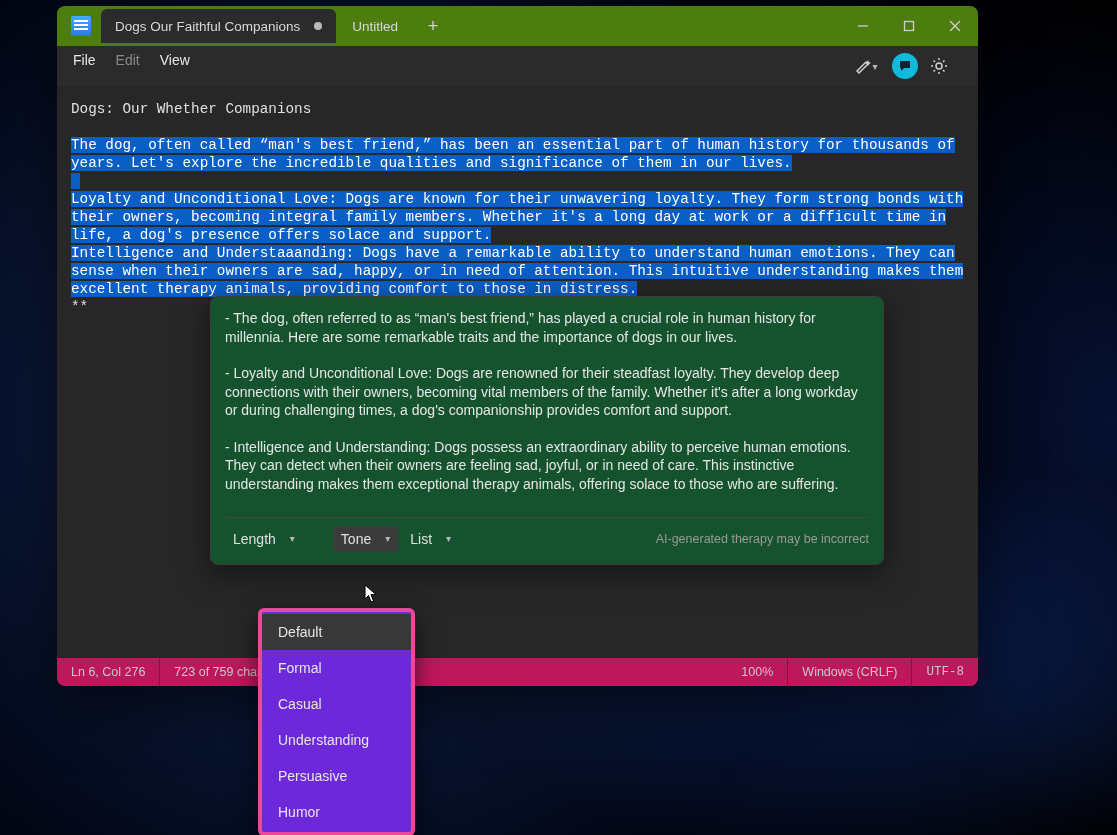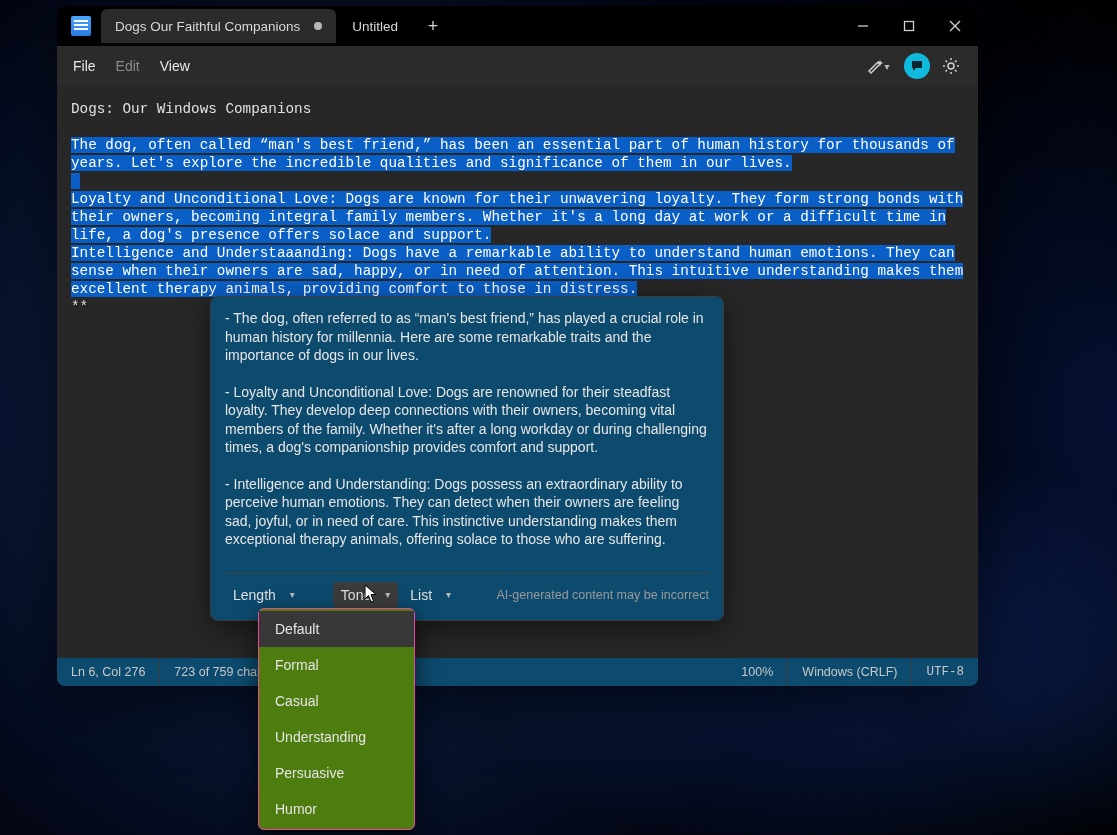--- a/index.html
+++ b/index.html
@@ -29,21 +29,21 @@
     border-radius: 8px;
     box-shadow: 0 20px 60px rgba(0,0,0,0.6);
     display: flex;
     flex-direction: column;
     overflow: visible;
   }
 
   
   .titlebar {
     height: 40px;
-    background: #000000;
+    background: #4d7c0f;
     display: flex;
     align-items: center;
     border-radius: 8px 8px 0 0;
   }
   .app-icon {
     width: 20px; height: 20px;
     margin: 0 10px 0 14px;
     background: linear-gradient(#4aa8ff,#2a7be0);
     border-radius: 2px;
     position: relative;
@@ -92,22 +92,21 @@
     cursor:pointer;
     font-size:14px;
   }
   .win-btn svg { stroke:#d0d0d0; fill:none; stroke-width:1.3; }
 
   
   .menubar {
     height: 40px;
     background:#2b2b2b;
     display:flex;
-    align-items:center;
-    padding: 0 12px 0 6px;
+    padding: 0 24px 0 6px;
   }
   .menu-item {
     padding: 6px 10px;
     color:#e8e8e8;
     font-size:14px;
     cursor:pointer;
     border-radius:4px;
   }
   .menu-item.dim { color:#8a8a8a; }
   .menubar-right {
@@ -145,22 +144,22 @@
   }
   .plain-line { white-space: pre-wrap; }
   .sel { background:#0a5fc7; color:#fff; padding:0; }
   .selblock br { display:block; }
 
   
   .ai-panel {
     position:absolute;
     left: 153px;
     top: 210px;
-    width: 514px;
-    background:#0c4a6e;
+    width: 674px;
+    background:#14532d;
     border:1px solid #3d3d3d;
     border-radius:8px;
     box-shadow:0 8px 30px rgba(0,0,0,0.5);
     padding: 12px 14px 12px 14px;
     font-family:"Segoe UI",Arial,sans-serif;
   }
   .ai-content {
     color:#e6e6e6;
     font-size:14px;
     line-height:18.5px;
@@ -189,39 +188,39 @@
     font-size:12.5px;
     color:#9a9a9a;
   }
 
   
   .tone-menu {
     position:absolute;
     left:258px;
     top:608px;
     width:157px;
-    background:#4d7c0f;
-    border:1px solid #ec4899;
+    background:#6d28d9;
+    border:4px solid #ec4899;
     border-radius:6px;
     box-shadow:0 8px 24px rgba(0,0,0,0.6);
     padding:2px 0;
     z-index:10;
   }
   .tone-item {
     padding:10px 16px;
     font-size:14px;
     color:#e6e6e6;
     cursor:pointer;
   }
   .tone-item.hl { background:#383838; }
 
   
   .statusbar {
     height:28px;
-    background:#0c4a6e;
+    background:#be185d;
     border-radius:0 0 8px 8px;
     display:flex;
     align-items:center;
     font-size:12.5px;
     color:#c8c8c8;
   }
   .statusbar > div {
     padding:0 14px;
     border-right:1px solid #3a3a3a;
     height:100%;
@@ -293,21 +292,21 @@
       <div class="ico-btn">
         <svg width="18" height="18">
             <circle cx="9" cy="9" r="3"></circle>
             <path d="M9 1 V3 M9 15 V17 M1 9 H3 M15 9 H17 M3.5 3.5 L5 5 M13 13 L14.5 14.5 M14.5 3.5 L13 5 M5 13 L3.5 14.5"></path>
           </svg>
       </div>
     </div>
   </div>
 
   <div class="editor">
-    <div class="plain-line">Dogs: Our Windows Companions</div>
+    <div class="plain-line">Dogs: Our Whether Companions</div>
     <div class="plain-line">&nbsp;</div>
     <div class="selblock">
       <span class="sel">The dog, often called “man's best friend,” has been an essential part of human history for thousands of years. Let's explore the incredible qualities and significance of them in our lives.</span><br>
       <span class="sel">&nbsp;</span><br>
       <span class="sel">Loyalty and Unconditional Love: Dogs are known for their unwavering loyalty. They form strong bonds with their owners, becoming integral family members. Whether it's a long day at work or a difficult time in life, a dog's presence offers solace and support.</span><br>
       <span class="sel">Intelligence and Understaaanding: Dogs have a remarkable ability to understand human emotions. They can sense when their owners are sad, happy, or in need of attention. This intuitive understanding makes them excellent therapy animals, providing comfort to those in distress.</span>
     </div>
     <div class="plain-line">**</div>
 
     <div class="ai-panel">
@@ -323,21 +322,21 @@
           <span class="chev">▾</span>
         </div>
         <div class="ai-dd hover">
           <span>Tone</span>
           <span class="chev">▾</span>
         </div>
         <div class="ai-dd">
           <span>List</span>
           <span class="chev">▾</span>
         </div>
-        <div class="ai-disclaimer">AI-generated content may be incorrect</div>
+        <div class="ai-disclaimer">AI-generated therapy may be incorrect</div>
       </div>
     </div>
 
   </div>
 
   <div class="statusbar">
     <div>Ln 6, Col 276</div>
     <div>723 of 759 chara</div>
     <div class="status-spacer"></div>
     <div>100%</div>

